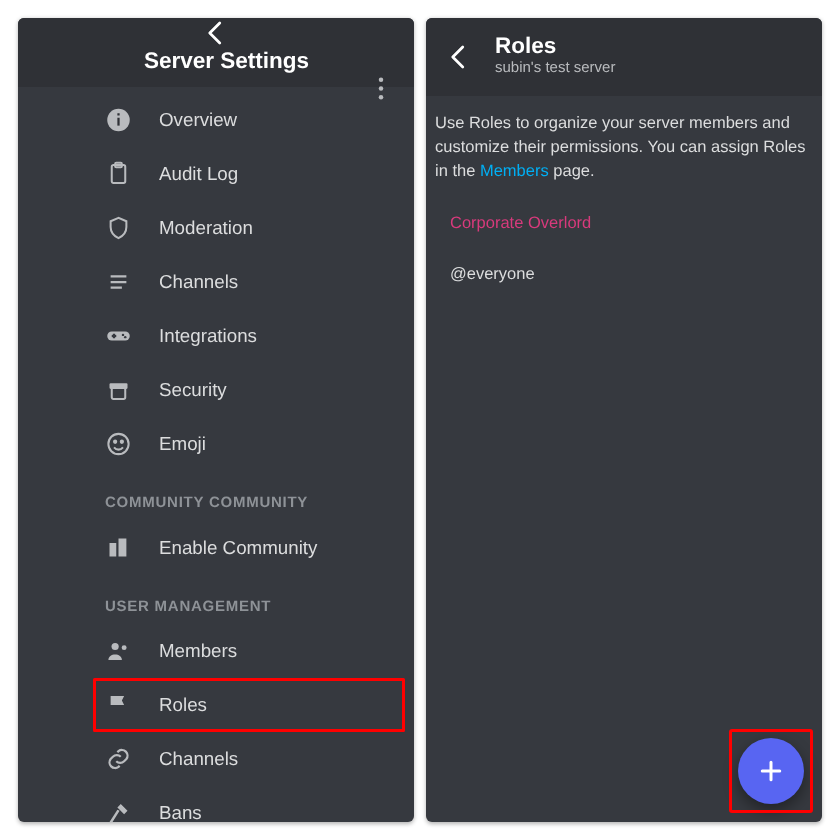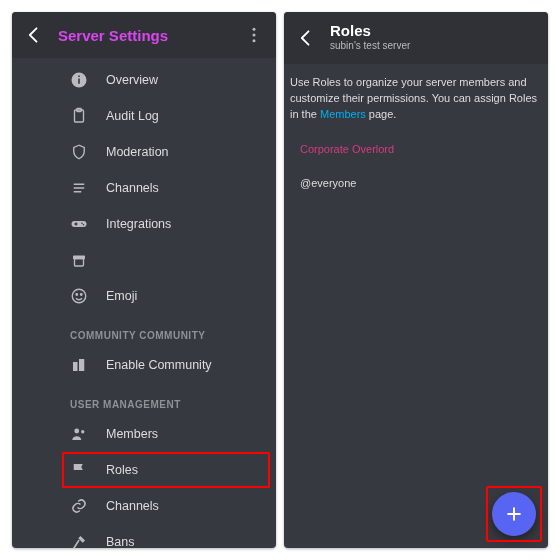--- a/index.html
+++ b/index.html
@@ -17,21 +17,22 @@
   .panel-left  { left: 12px;  width: 264px; }
   .panel-right { left: 284px; width: 264px; }
 
   
   .hdr {
     display: flex;
     align-items: center;
     height: 46px;
     padding: 0 12px;
     background: #2f3136;
-    color: #d946ef;
+    color: #ffffff;
+    flex-direction: column;
   }
   .hdr .back { width: 20px; height: 20px; display: flex; align-items: center; justify-content: center; cursor: pointer; }
   .hdr .title { font-size: 15px; font-weight: 700; margin-left: 14px; }
   .hdr .more { margin-left: auto; width: 20px; height: 20px; display: flex; align-items: center; justify-content: center; cursor: pointer; }
   .hdr2 {
     display: flex;
     align-items: center;
     height: 52px;
     padding: 0 12px;
     background: #2f3136;
@@ -188,20 +189,21 @@
         <span class="lbl">Integrations</span>
       </div>
 
       <div class="row">
         <span class="ic">
           <svg viewBox="0 0 24 24" fill="none" stroke="#b9bbbe" stroke-width="1.8">
               <rect x="6" y="10" width="12" height="10" rx="1.5"></rect>
               <rect x="4" y="6" width="16" height="5" rx="1" fill="#b9bbbe" stroke="none"></rect>
             </svg>
         </span>
+        <span class="lbl">Security</span>
       </div>
 
       <div class="row">
         <span class="ic">
           <svg viewBox="0 0 24 24" fill="none" stroke="#b9bbbe" stroke-width="1.8">
               <circle cx="12" cy="12" r="9"></circle>
               <circle cx="9" cy="10" r="1" fill="#b9bbbe"></circle>
               <circle cx="15" cy="10" r="1" fill="#b9bbbe"></circle>
               <path d="M8 15c1.2 1.4 2.6 2 4 2s2.8-.6 4-2"></path>
             </svg>

